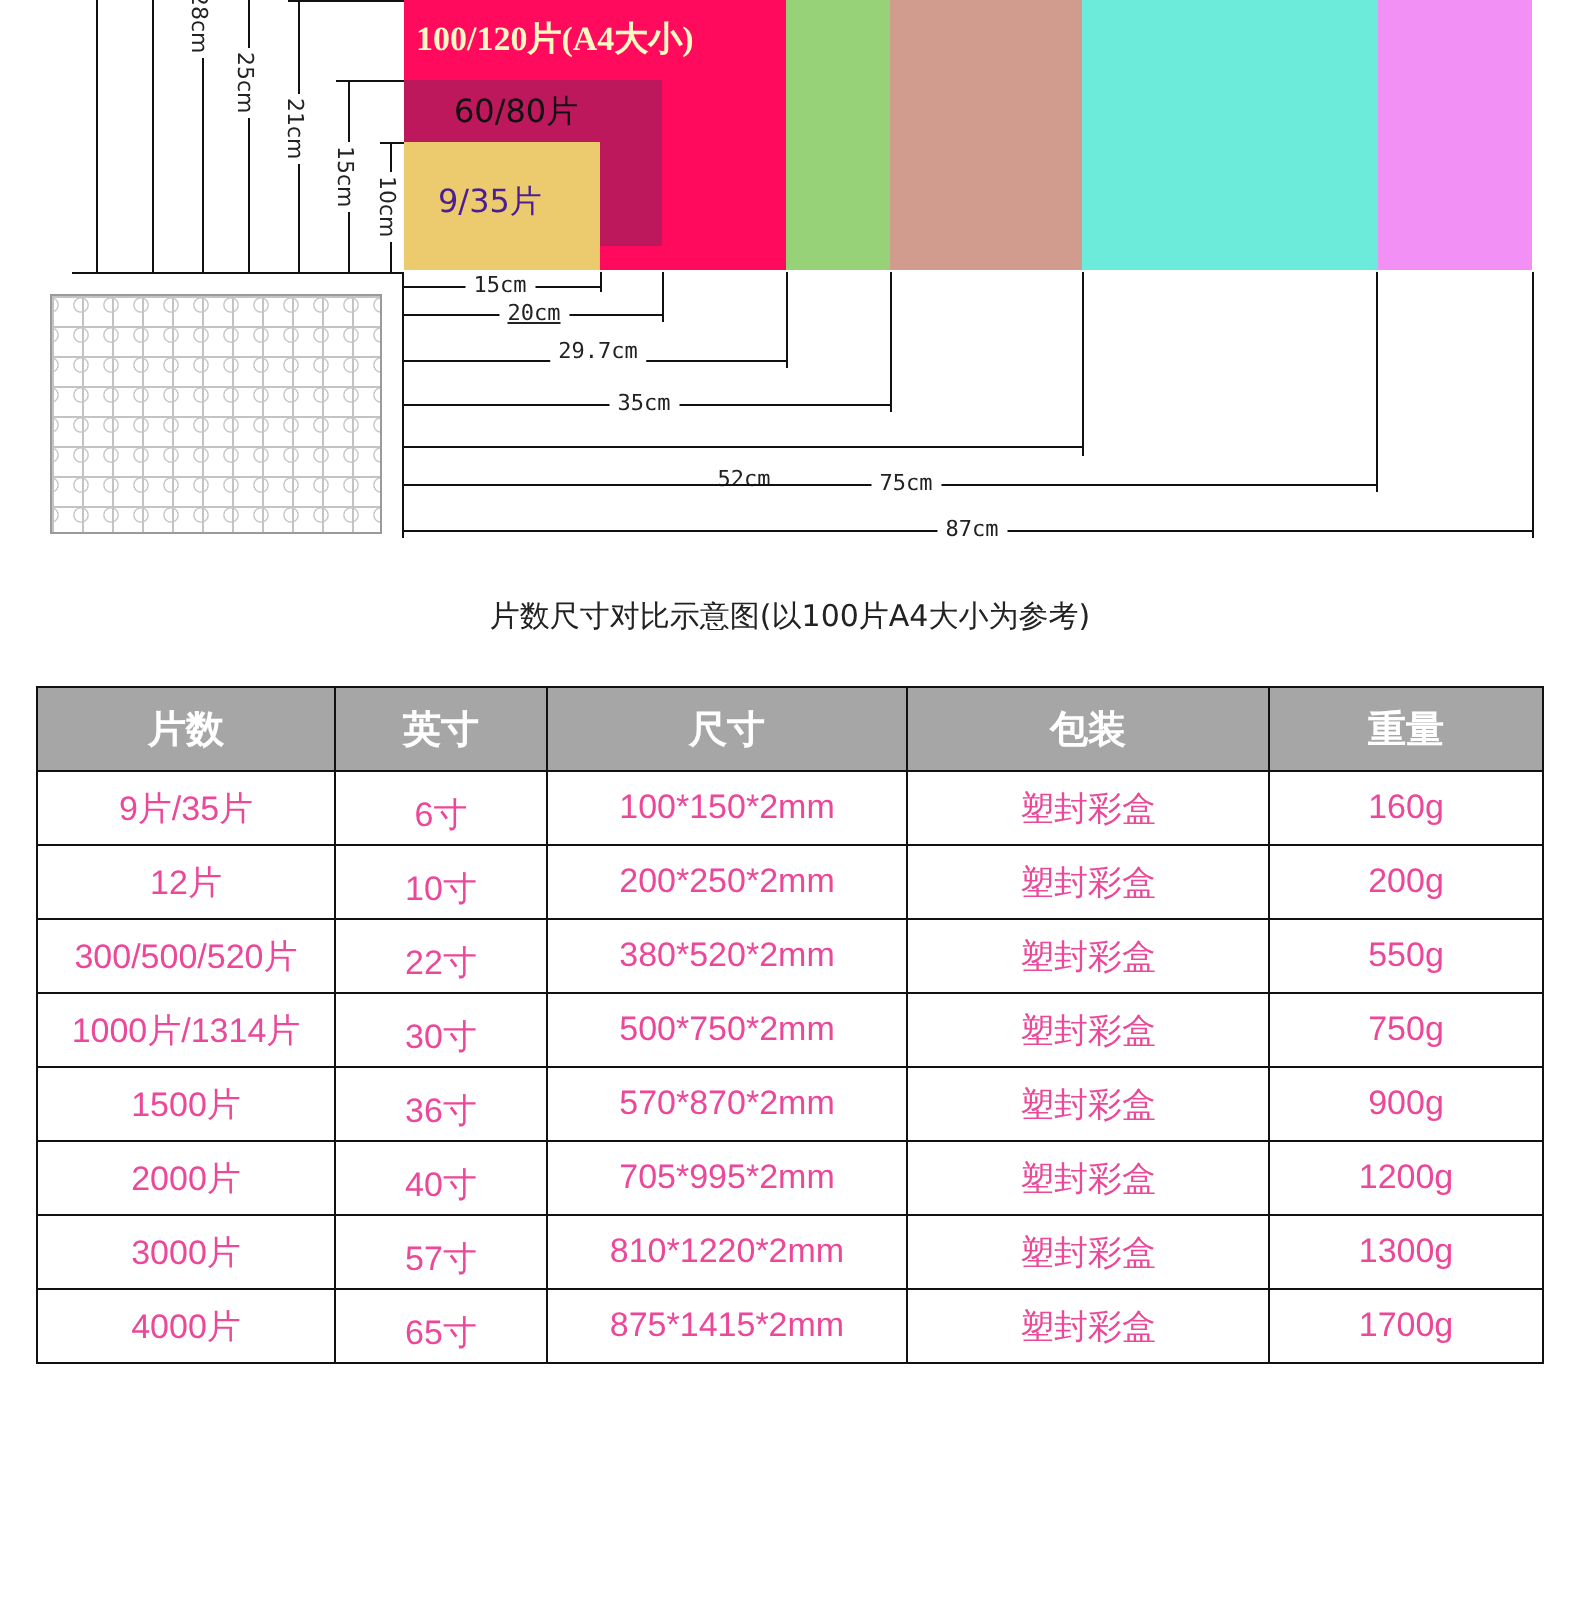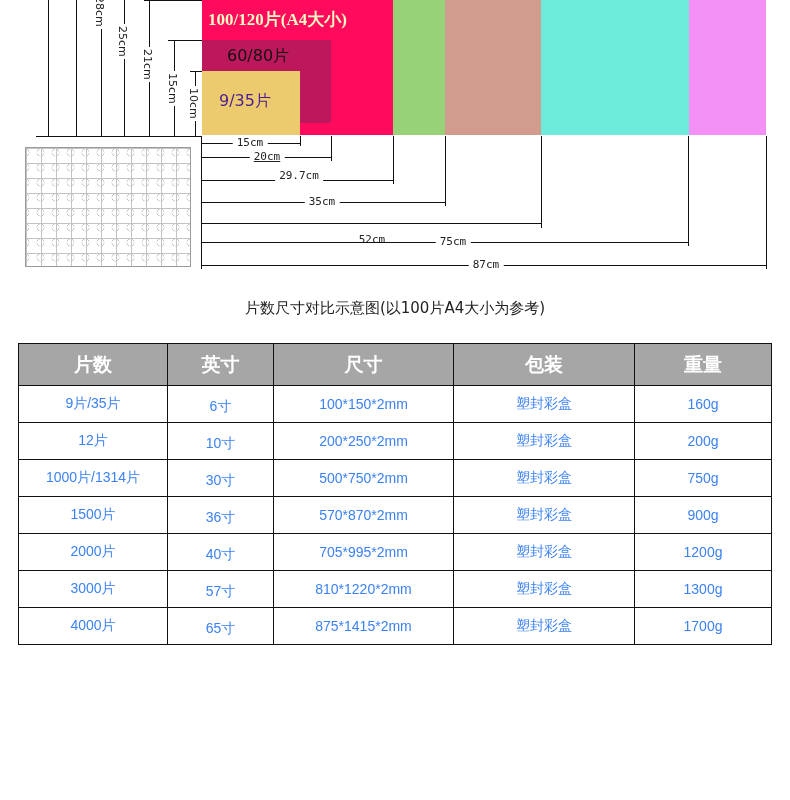--- a/index.html
+++ b/index.html
@@ -20,21 +20,21 @@
               linear-gradient(to bottom, #c3c3c3 1px, transparent 1px),
               radial-gradient(circle at 50% 30%, transparent 3px, #bdbdbd 3.5px, transparent 4.2px);
             background-size:15px 15px, 15px 15px, 15px 15px;
             background-position:0 0, 0 0, 7px 0; }
   .caption { position:absolute; left:0; width:790px; top:299px; text-align:center;
              font-size:15px; color:#222; }
   table.spec { position:absolute; left:18px; top:343px; width:753px;
                border-collapse:collapse; table-layout:fixed; }
   table.spec th, table.spec td { border:1.5px solid #111; text-align:center; padding:0; }
   table.spec th { background:#a6a6a6; color:#fff; font-size:19px; font-weight:bold; height:41px; }
-  table.spec td { height:36px; font-size:14px; color:#3b82f6; font-family:"Liberation Sans Narrow","Liberation Sans", sans-serif; }
+  table.spec td { height:36px; font-size:17px; color:#ec4899; font-family:"Liberation Sans Narrow","Liberation Sans", sans-serif; }
   table.spec td .cell { display:inline-block; }
   table.spec td.col-inch .cell { transform:translateY(3px); }
 </style>
 </head>
 <body>
 
 <div>
 
   <div class="block" style="left:689px;top:0;width:77px;height:135px;background:#f290f5;"></div>
   <div class="block" style="left:541px;top:0;width:148px;height:135px;background:#6ceada;"></div>
@@ -128,20 +128,27 @@
         <td class="col-weight"><span class="cell">160g</span></td>
       </tr>
       <tr>
         <td class="col-pieces"><span class="cell">12片</span></td>
         <td class="col-inch"><span class="cell">10寸</span></td>
         <td class="col-size"><span class="cell">200*250*2mm</span></td>
         <td class="col-packaging"><span class="cell">塑封彩盒</span></td>
         <td class="col-weight"><span class="cell">200g</span></td>
       </tr>
       <tr>
+        <td class="col-pieces"><span class="cell">300/500/520片</span></td>
+        <td class="col-inch"><span class="cell">22寸</span></td>
+        <td class="col-size"><span class="cell">380*520*2mm</span></td>
+        <td class="col-packaging"><span class="cell">塑封彩盒</span></td>
+        <td class="col-weight"><span class="cell">550g</span></td>
+      </tr>
+      <tr>
         <td class="col-pieces"><span class="cell">1000片/1314片</span></td>
         <td class="col-inch"><span class="cell">30寸</span></td>
         <td class="col-size"><span class="cell">500*750*2mm</span></td>
         <td class="col-packaging"><span class="cell">塑封彩盒</span></td>
         <td class="col-weight"><span class="cell">750g</span></td>
       </tr>
       <tr>
         <td class="col-pieces"><span class="cell">1500片</span></td>
         <td class="col-inch"><span class="cell">36寸</span></td>
         <td class="col-size"><span class="cell">570*870*2mm</span></td>

